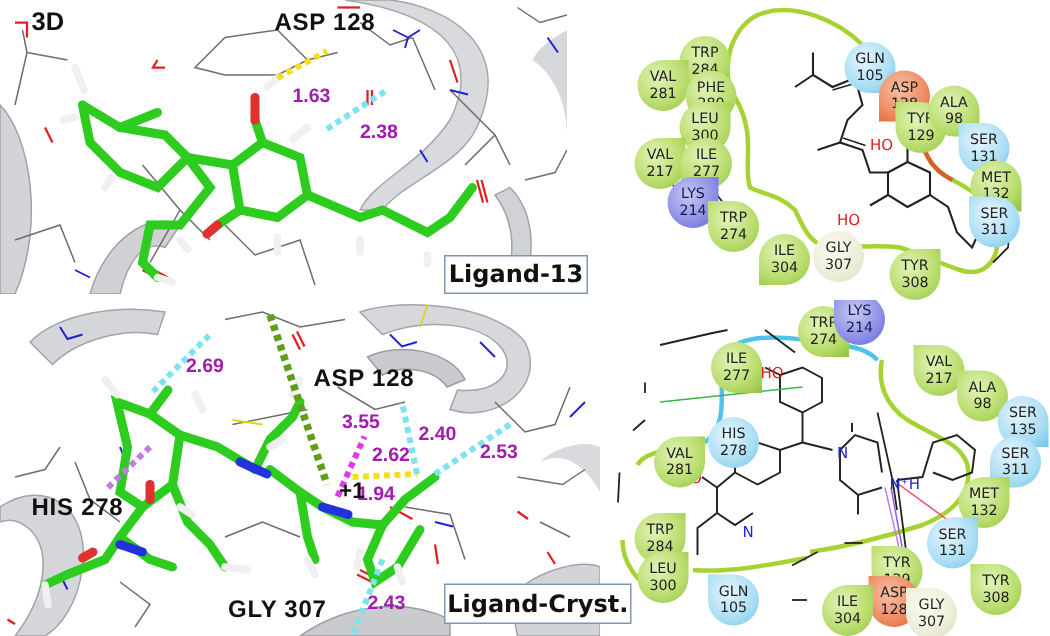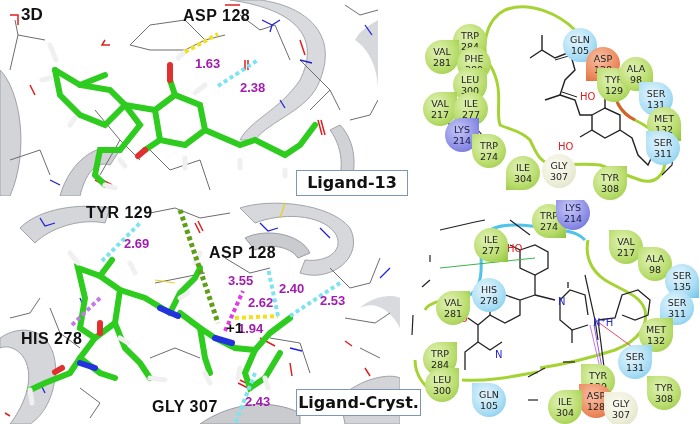--- a/index.html
+++ b/index.html
@@ -97,21 +97,21 @@
     <g stroke-width="4" stroke-dasharray="4 3" fill="none">
       <line x1="185" y1="52" x2="218" y2="34" stroke="#f2e11a"></line>
       <line x1="218" y1="86" x2="258" y2="60" stroke="#7ee3f0"></line>
     </g>
   </svg>
   <div class="lbl3d panel-title" style="left:21px;top:5px;">3D</div>
   <div class="lbl3d res3d" style="left:183px;top:7px;">ASP  128</div>
   <div class="dist" style="left:195px;top:56px;">1.63</div>
   <div class="dist" style="left:240px;top:80px;">2.38</div>
 </div>
-<div class="ligbox" style="left:296px;top:170px;width:112px;height:26px;line-height:24px;">Ligand-13</div>
+<div class="ligbox" style="left:296px;top:170px;width:96px;height:26px;line-height:24px;">Ligand-13</div>
 
 <div class="panel" style="left:0;top:198px;width:400px;height:226px;">
   <svg width="400" height="226">
 
     <path d="M20 30 C40 10 80 5 110 10 L105 25 C80 20 50 30 35 45 Z" fill="#d4d6da" stroke="#a0a3a8"></path>
     <path d="M240 10 C270 0 330 5 350 30 C365 60 330 85 300 75 L305 62 C330 65 345 50 335 35 C320 15 280 15 255 25 Z" fill="#d6d8dc" stroke="#a1a4a9"></path>
     <path d="M245 40 C265 30 300 35 310 55 L298 60 C290 48 268 45 255 52 Z" fill="#c9cbcf" stroke="#999ca1"></path>
     <path d="M0 140 C30 120 60 140 55 180 C52 205 40 220 30 226 L10 226 C30 200 35 170 20 155 C12 148 5 148 0 150 Z" fill="#d4d6da" stroke="#a0a3a8"></path>
     <path d="M200 226 C230 205 270 200 300 215 L300 226 Z" fill="#c9cbcf" stroke="#9a9da2"></path>
     <path d="M340 200 C360 180 390 175 400 180 L400 226 L345 226 Z" fill="#d2d4d8" stroke="#a0a3a8"></path>
@@ -192,21 +192,20 @@
       <line x1="102" y1="63" x2="140" y2="25" stroke="#7ee3f0"></line>
       <line x1="180" y1="12" x2="218" y2="125" stroke="#5f9e17" stroke-width="5"></line>
       <line x1="225" y1="133" x2="243" y2="93" stroke="#e03ae6"></line>
       <line x1="235" y1="120" x2="278" y2="118" stroke="#f2e11a"></line>
       <line x1="278" y1="118" x2="268" y2="70" stroke="#7ee3f0"></line>
       <line x1="290" y1="118" x2="340" y2="85" stroke="#7ee3f0"></line>
       <line x1="255" y1="175" x2="235" y2="226" stroke="#7ee3f0"></line>
       <line x1="72" y1="127" x2="100" y2="100" stroke="#c47ae6"></line>
     </g>
   </svg>
-  <div class="lbl3d res3d" style="left:86px;top:6px;">TYR  129</div>
   <div class="lbl3d res3d" style="left:209px;top:46px;">ASP  128</div>
   <div class="lbl3d res3d" style="left:21px;top:132px;">HIS  278</div>
   <div class="lbl3d res3d" style="left:152px;top:200px;">GLY  307</div>
   <div class="dist" style="left:124px;top:38px;">2.69</div>
   <div class="dist" style="left:228px;top:75px;">3.55</div>
   <div class="dist" style="left:279px;top:83px;">2.40</div>
   <div class="dist" style="left:248px;top:97px;">2.62</div>
   <div class="dist" style="left:320px;top:95px;">2.53</div>
   <div class="dist" style="left:238px;top:123px;text-align:right;">1.94</div>
   <div class="dist" style="left:245px;top:196px;">2.43</div>

